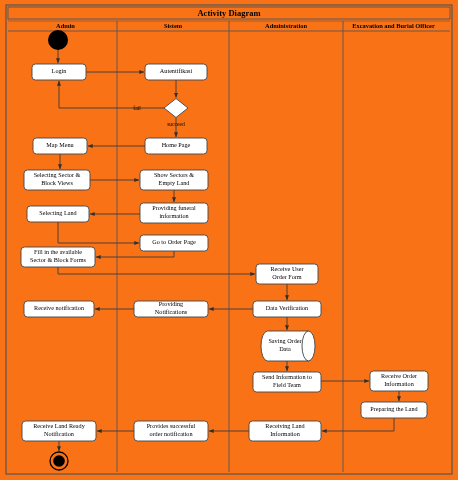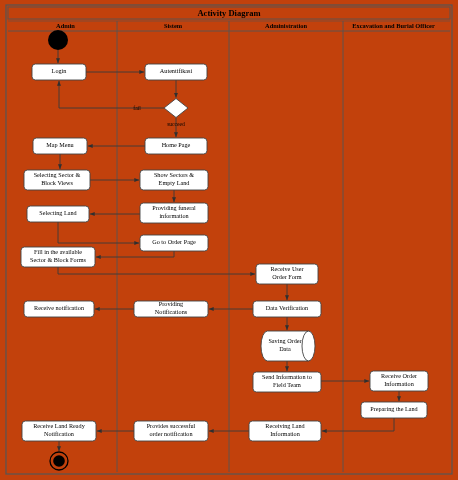--- a/index.html
+++ b/index.html
@@ -4,21 +4,21 @@
 <style>
   html,body{margin:0;padding:0;background:#ffffff;}
   body{
     width:458px;height:480px;overflow:hidden;
     font-family:"Liberation Serif", serif;
     color:#000;
   }
   #diagram-root{
     position:relative;
     width:458px;height:480px;
-    background:#c2410c;
+    background:#f97316;
   }
   svg{display:block;}
   .node-box{fill:#ffffff;stroke:#444;stroke-width:0.9;}
   .node-text{font-family:"Liberation Serif", serif;font-size:6.2px;fill:#000;text-anchor:middle;dominant-baseline:middle;}
   .title-text{font-family:"Liberation Serif", serif;font-size:8.5px;font-weight:bold;fill:#000;text-anchor:middle;}
   .col-text{font-family:"Liberation Serif", serif;font-size:6.4px;font-weight:bold;fill:#000;text-anchor:middle;}
   .edge{stroke:#3a3a3a;stroke-width:0.9;fill:none;}
   .edge-label{font-family:"Liberation Serif", serif;font-size:5.6px;fill:#000;text-anchor:middle;}
   .solid-node{fill:#000;}
   .ring{fill:none;stroke:#000;stroke-width:1.3;}

